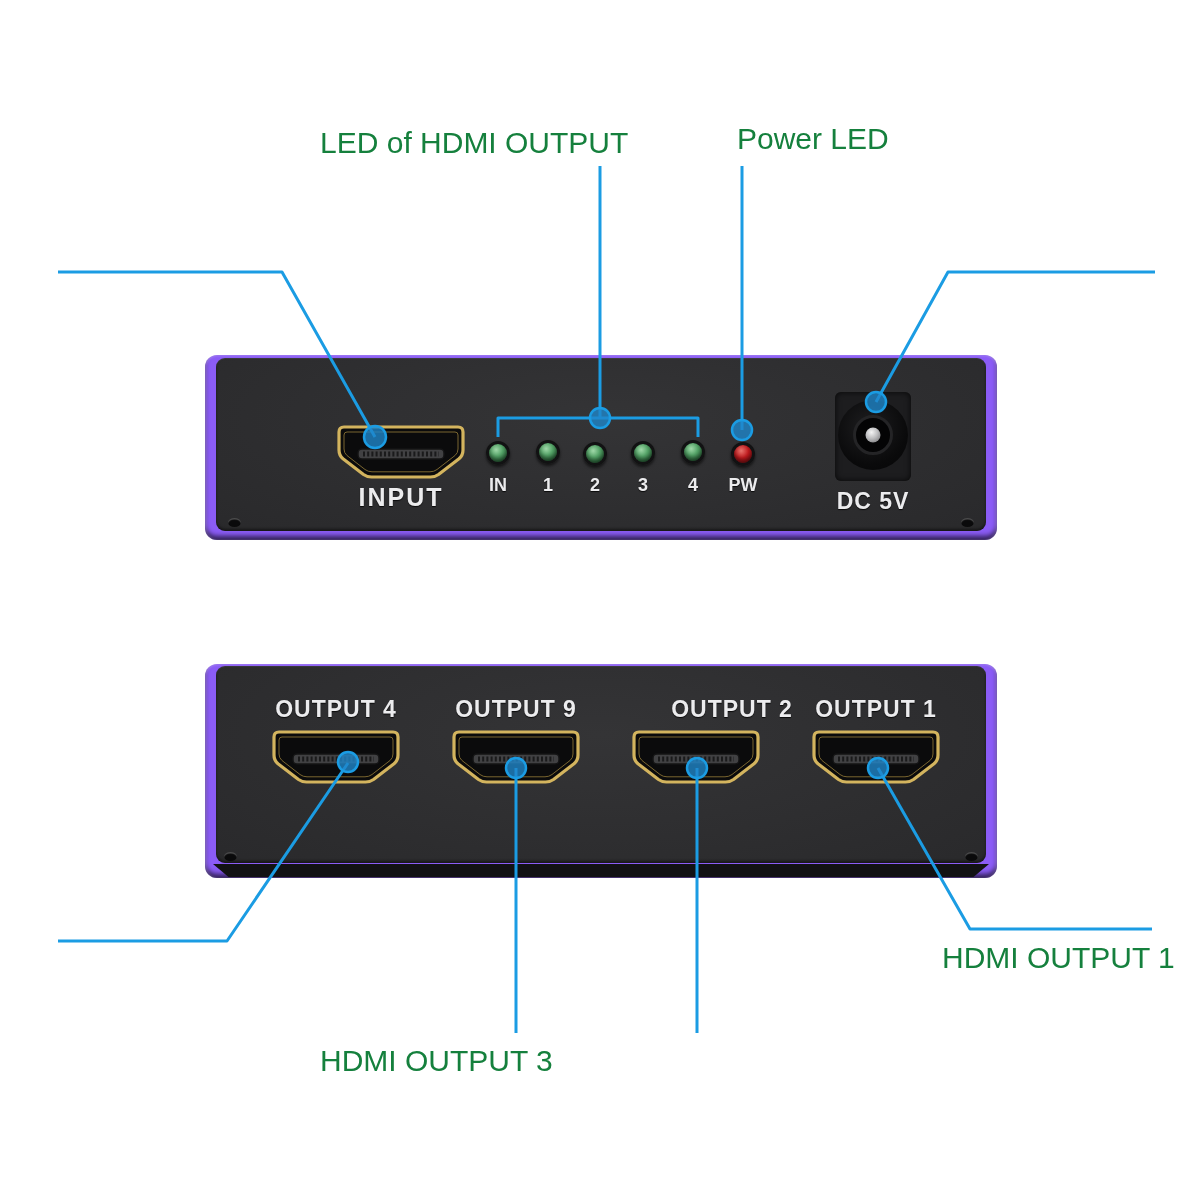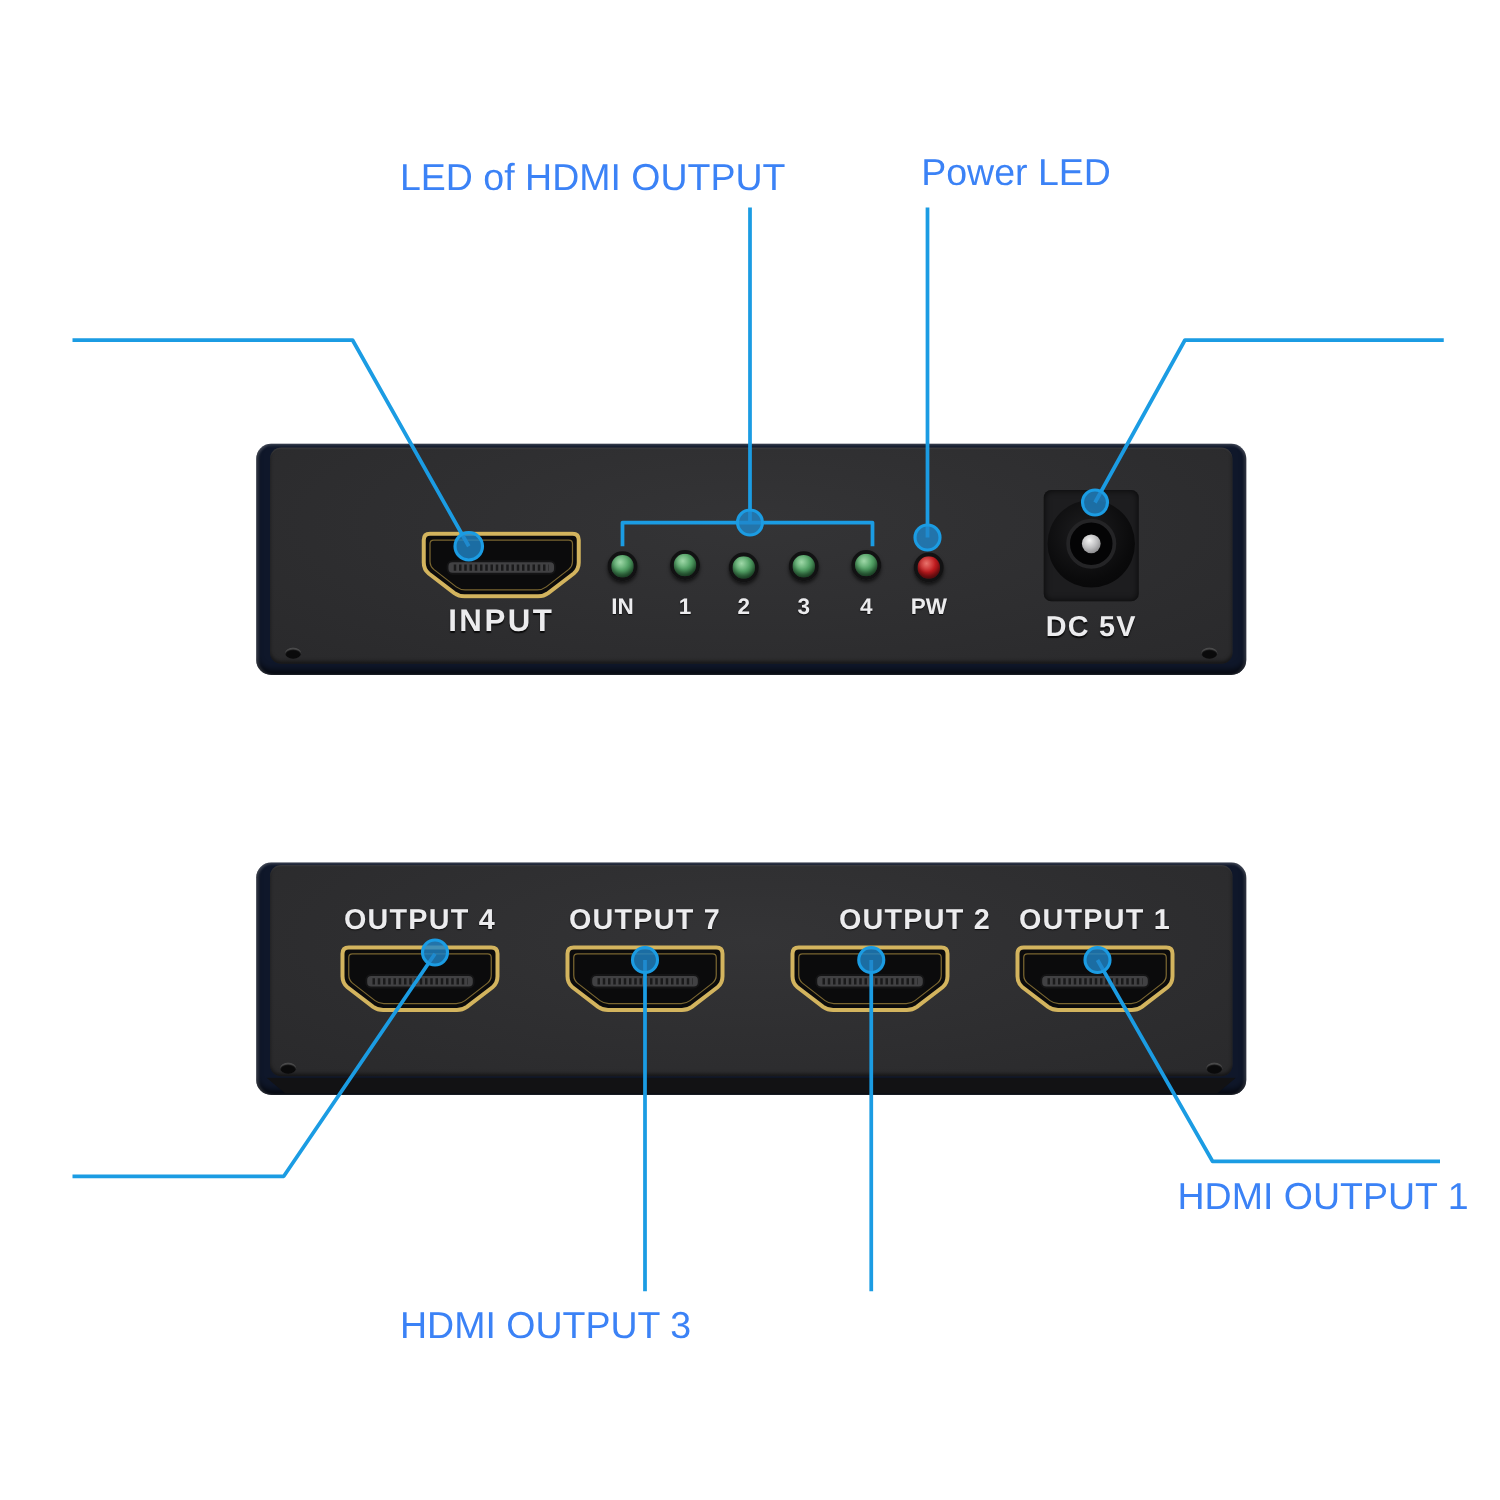--- a/index.html
+++ b/index.html
@@ -2,28 +2,28 @@
 <html><head>
 <meta charset="utf-8">
 <style>
   html,body{margin:0;padding:0;background:#ffffff;}
   #canvas{
     position:relative;width:1200px;height:1200px;background:#ffffff;
     overflow:hidden;font-family:"Liberation Sans",sans-serif;
   }
   
   .device{
-    position:absolute;left:205px;width:792px;background:#0f172a;border-radius:12px;
+    position:absolute;left:205px;width:792px;background:#8b5cf6;border-radius:12px;
     box-shadow:inset 2px 0 2px rgba(255,255,255,.14),
                inset -2px 0 2px rgba(255,255,255,.12),
                inset 0 2px 2px rgba(255,255,255,.10),
                inset 0 -4px 5px rgba(0,0,0,.65);
   }
   #device-front{top:355px;height:185px;}
-  #device-back{top:690px;height:186px;}
+  #device-back{top:664px;height:214px;}
   .face{
     position:absolute;left:11px;right:11px;border-radius:9px;
     background:radial-gradient(120% 160% at 50% 35%, #343436 0%, #2a2a2c 55%, #232325 100%);
     box-shadow:inset 0 1px 1px rgba(255,255,255,.07), inset 0 -2px 3px rgba(0,0,0,.5);
   }
   #device-front .face{top:3px;bottom:9px;}
   #device-back .face{top:2px;bottom:15px;}
   .bevel{
     position:absolute;left:8px;right:8px;bottom:1px;height:13px;background:#121214;
     clip-path:polygon(0 0,100% 0,98% 100%,2% 100%);border-radius:0 0 8px 8px;
@@ -69,21 +69,21 @@
     background:radial-gradient(circle at 40% 32%, #f4f4f4 0%, #bdbdbf 45%, #88888a 80%, #5c5c5e 100%);
   }
   
   .hdmi-port{position:absolute;}
   .hdmi-port .shell{fill:#0b0b0c;stroke:#d3b45e;stroke-width:3.2;stroke-linejoin:round;}
   .hdmi-port .shell-inner{fill:none;stroke:#7a6630;stroke-width:1;}
   .hdmi-port .pins{fill:#414143;stroke:#141415;stroke-width:1.5;}
   .hdmi-port .pin-teeth{stroke:#1a1a1b;stroke-width:5;stroke-dasharray:2 2.2;}
   
   .ann{
-    position:absolute;color:#3b82f6;font-size:30px;white-space:nowrap;z-index:6;
+    position:absolute;color:#15803d;font-size:30px;white-space:nowrap;z-index:6;
   }
   #ann-svg{position:absolute;left:0;top:0;z-index:5;pointer-events:none;}
   #ann-svg .ln{fill:none;stroke:#1b9ce3;stroke-width:3;stroke-linejoin:round;stroke-linecap:butt;}
   #ann-svg .dot{fill:#1f86c9;fill-opacity:.8;stroke:#1b9ce3;stroke-width:2.5;}
 </style>
 </head>
 <body>
 
 <div id="canvas">
 
@@ -126,21 +126,21 @@
   </div>
 
   <div class="device" id="device-back">
     <div class="face">
       <div class="screw" style="left:8px;bottom:2px;"></div>
       <div class="screw" style="right:8px;bottom:2px;"></div>
     </div>
     <div class="bevel"></div>
 
     <div class="panel-label out-label" style="left:131px;top:32px;">OUTPUT 4</div>
-    <div class="panel-label out-label" style="left:311px;top:32px;">OUTPUT 7</div>
+    <div class="panel-label out-label" style="left:311px;top:32px;">OUTPUT 9</div>
     <div class="panel-label out-label" style="left:491px;top:32px;margin-left:36px;">OUTPUT 2</div>
     <div class="panel-label out-label" style="left:671px;top:32px;">OUTPUT 1</div>
 
     <svg class="hdmi-port" style="left:66px;top:66px;" width="130" height="54" viewBox="0 0 130 54">
       <path class="shell" d="M8 2 H122 Q127 2 127 7 V25 Q127 30.5 123 33.8 L102.5 49.5 Q99 52 94.5 52 H35.5 Q31 52 27.5 49.5 L7 33.8 Q3 30.5 3 25 V7 Q3 2 8 2 Z"></path>
       <path class="shell-inner" d="M11 7 H119 Q122 7 122 10 V24 Q122 28 119 30.5 L101 44.5 Q98 46.8 94 46.8 H36 Q32 46.8 29 44.5 L11 30.5 Q8 28 8 24 V10 Q8 7 11 7 Z"></path>
       <rect class="pins" x="22" y="24" width="86" height="10" rx="4"></rect>
       <line class="pin-teeth" x1="27" y1="29" x2="103" y2="29"></line>
     </svg>
     <svg class="hdmi-port" style="left:246px;top:66px;" width="130" height="54" viewBox="0 0 130 54">

